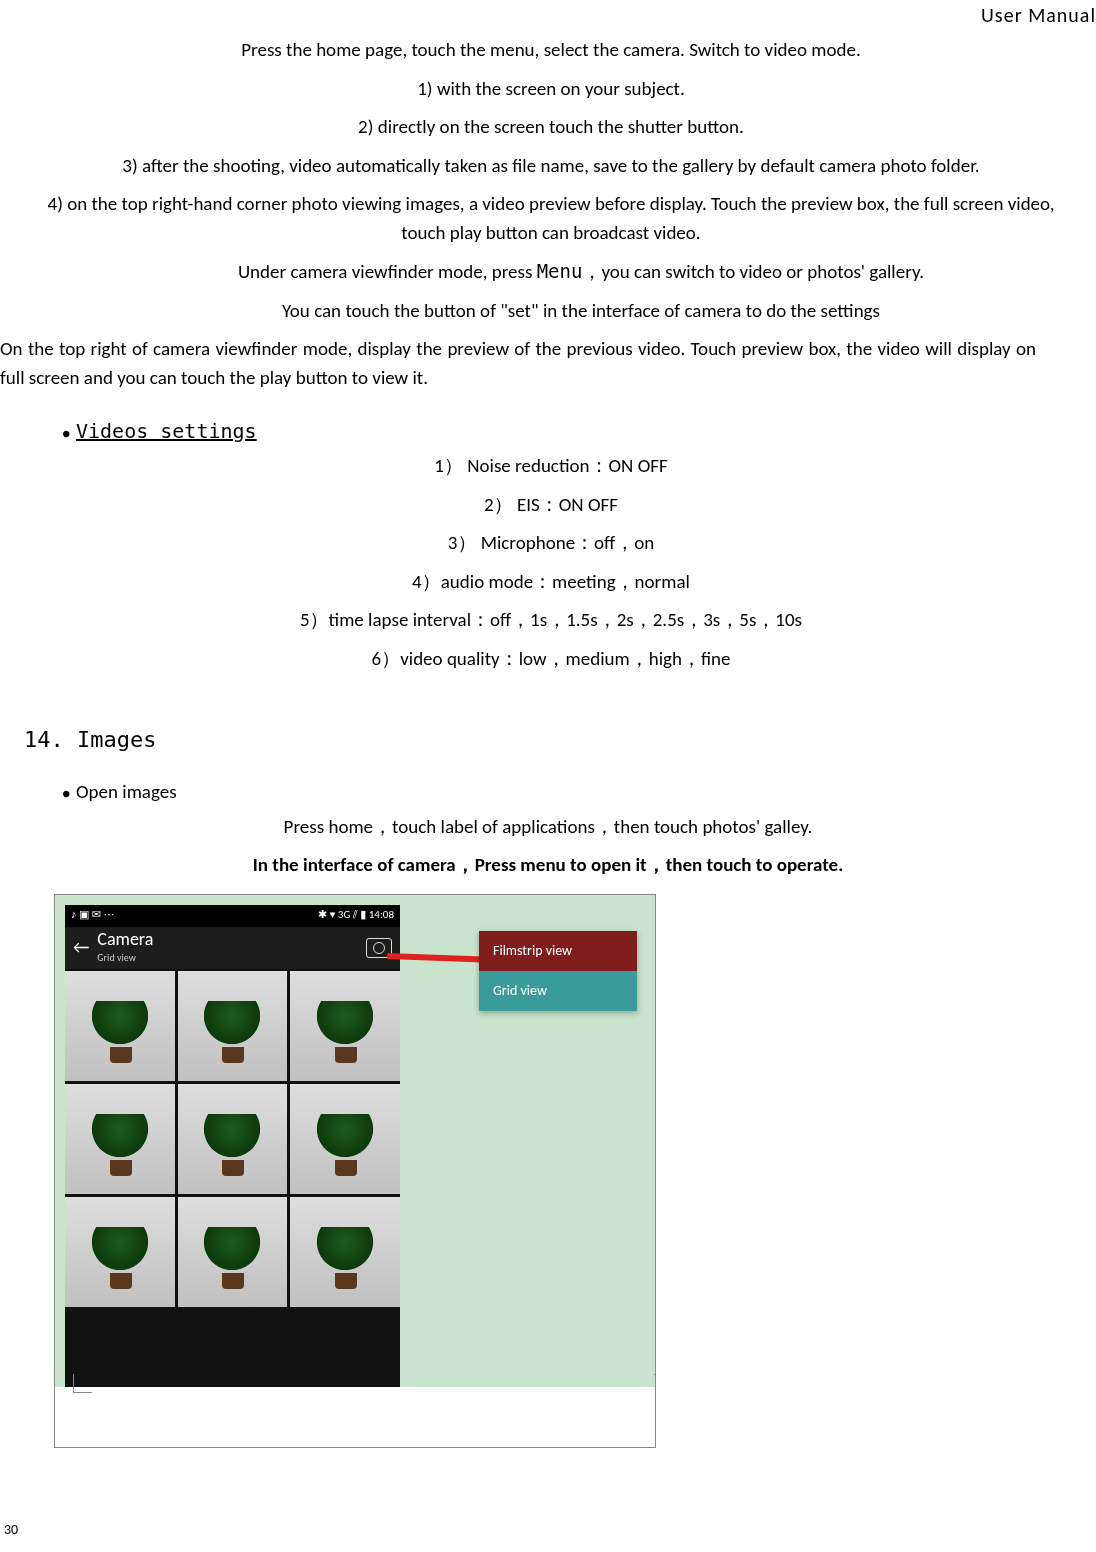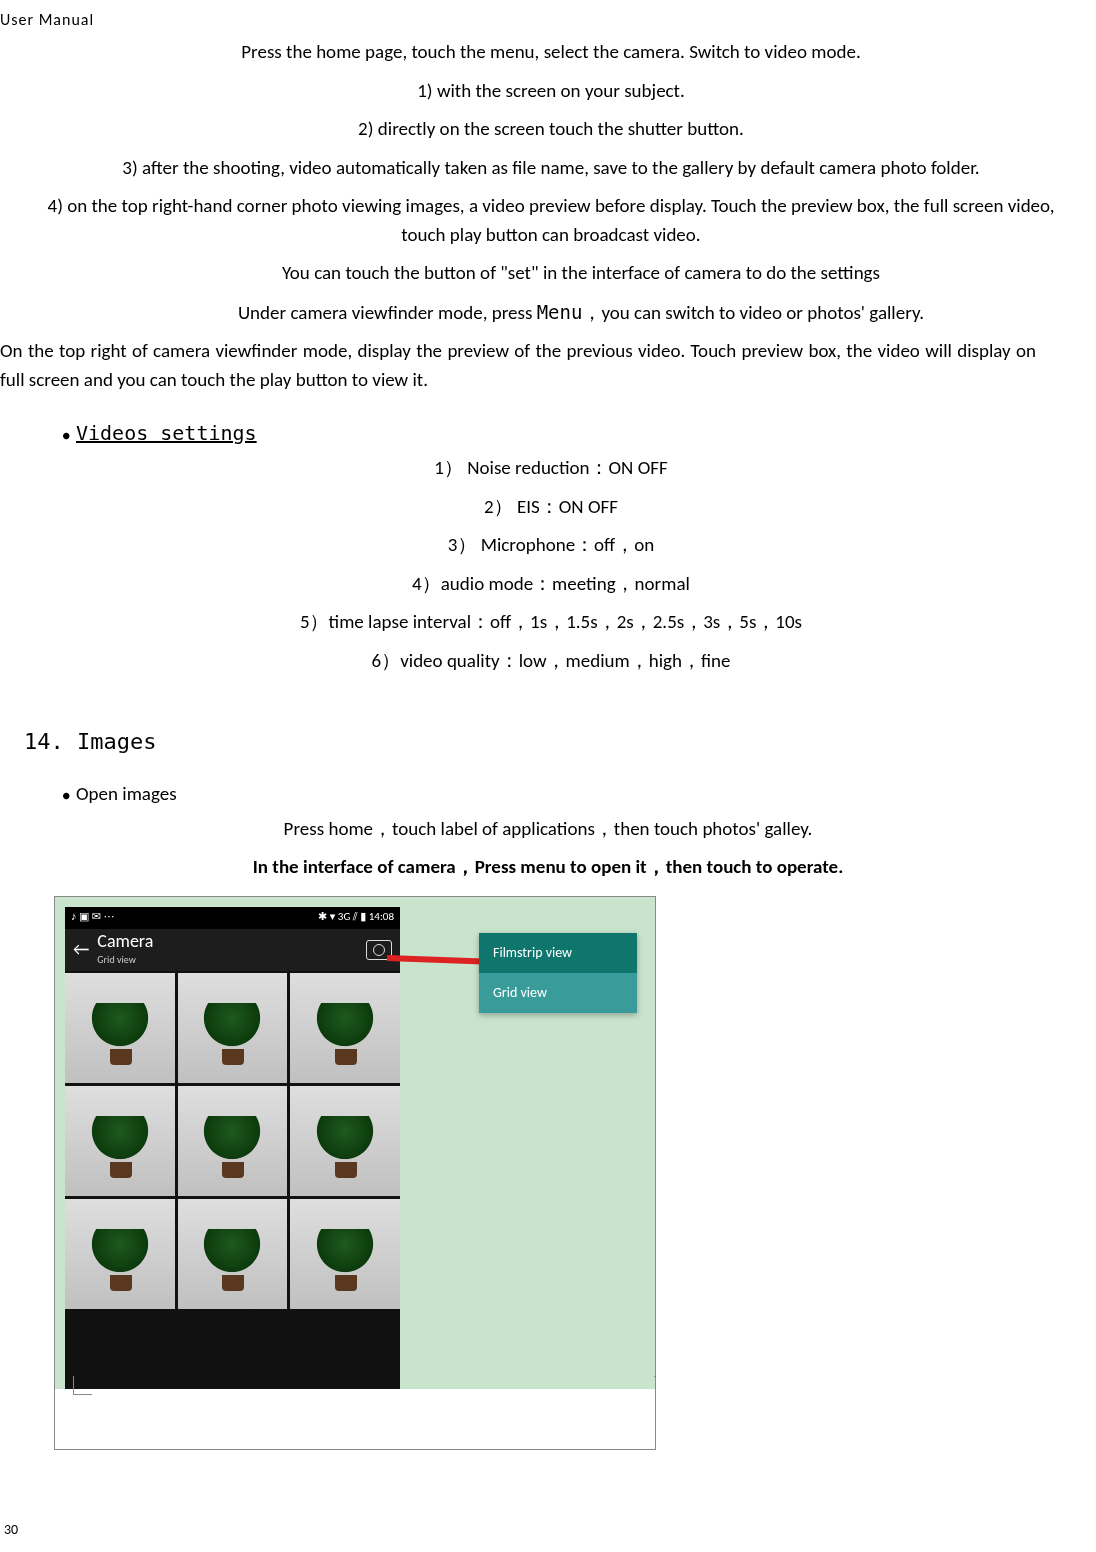--- a/index.html
+++ b/index.html
@@ -7,23 +7,22 @@
       width: 1096px;
       height: 1552px;
       background: #ffffff;
       font-family: Calibri, Arial, sans-serif;
       font-size: 19px;
       color: #000;
       position: relative;
       line-height: 1.5;
     }
     .header {
-      text-align: left;
-      padding-top: 8px;
-      font-size: 16px;
+      text-align: right;
+      font-size: 20px;
       letter-spacing: 1px;
     }
     .content {
       padding: 6px 30px 0 36px;
     }
     .para {
       margin-bottom: 10px;
       text-align: center;
     }
     .indent1 { padding-left: 0px; }
@@ -127,21 +126,21 @@
     .menu-pop {
       position: absolute;
       right: 18px; top: 36px;
       width: 158px;
       box-shadow: 0 2px 6px rgba(0,0,0,.3);
     }
     .menu-item {
       height: 40px; display:flex;align-items:center;
       padding: 0 14px; font-size: 14px; color:#fff;
     }
-    .menu-a { background:#0f766e; }
+    .menu-a { background:#7f1d1d; }
     .menu-b { background:#3a9c9a; }
     .arrow {
       position:absolute; left:332px; top:60px;
       width: 110px; height: 6px; background:#d22;
       transform: rotate(2deg);
     }
     .arrow::after{
       content:"";position:absolute;right:-2px;top:-7px;
       border-left:16px solid #d22; border-top:10px solid transparent; border-bottom:10px solid transparent;
     }
@@ -159,24 +158,24 @@
 <body>
 
 <div class="header">User    Manual</div>
 
 <div class="content">
   <div class="para indent1">Press the home page, touch the menu, select the camera. Switch to video mode.</div>
   <div class="para indent1">1) with the screen on your subject.</div>
   <div class="para indent1">2) directly on the screen touch the shutter button.</div>
   <div class="para indent1">3) after the shooting, video automatically taken as file name, save to the gallery by default camera photo folder.</div>
   <div class="para indent1">4) on the top right-hand corner photo viewing images, a video preview before display. Touch the preview box, the full screen video, touch play button can broadcast video.</div>
-  <div class="para indent2">You can touch the button of "set" in the interface of camera to do the settings</div>
   <div class="para indent2">
     <span>Under camera viewfinder mode, press </span><span class="mono">Menu</span><span>，you can switch to video or photos' gallery.</span>
   </div>
+  <div class="para indent2">You can touch the button of "set" in the interface of camera to do the settings</div>
   <div class="para pullleft">On the top right of camera viewfinder mode, display the preview of the previous video. Touch preview box, the video will display on full screen and you can touch the play button to view it.</div>
 
   <div class="bullet-row">
     <span class="dot">●</span>
     <span class="mono underline" style="font-size:20px;">Videos settings</span>
   </div>
   <div class="para indent1">1） Noise reduction：ON OFF</div>
   <div class="para indent1">2） EIS：ON      OFF</div>
   <div class="para indent1">3） Microphone：off，on</div>
   <div class="para indent1">4）audio mode：meeting，normal</div>

